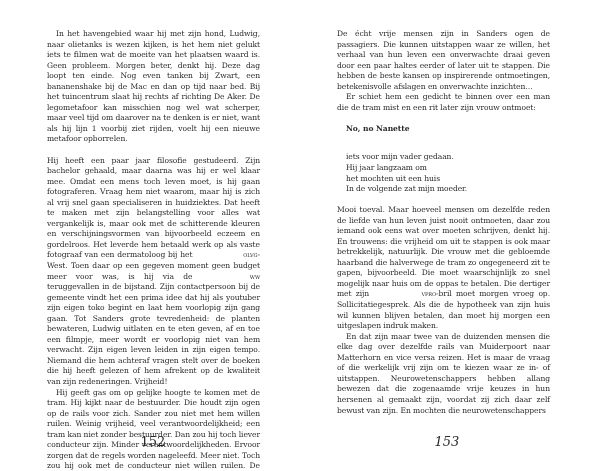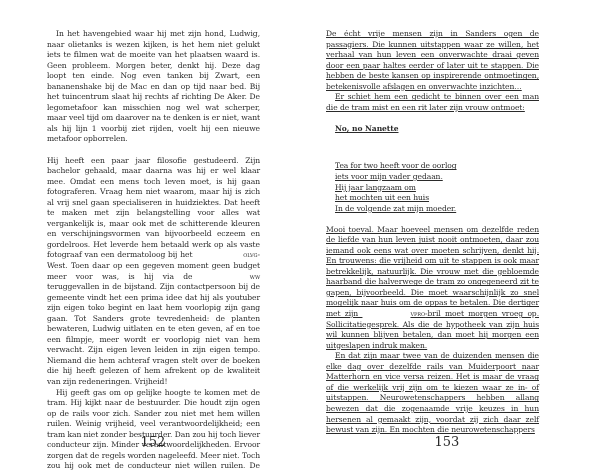--- a/index.html
+++ b/index.html
@@ -23,54 +23,54 @@
     }
     .page-left { left: 0; }
     .page-right { left: 300px; }
     .text-block {
       position: absolute;
       font-size: 7.55px;
       line-height: 10.55px;
       letter-spacing: -0.05px;
     }
     .page-left .text-block { left: 47px; width: 213px; top: 29px; }
-    .page-right .text-block { left: 26px; width: 213px; top: 29px; text-decoration: underline; }
+    .page-right .text-block { left: 37px; width: 213px; top: 29px; }
     p {
       margin: 0;
       text-align: justify;
       hyphens: manual;
     }
     p.indent { text-indent: 9px; }
     .gap { height: 10.5px; }
     .poem {
       margin-left: 9px;
       text-align: left;
     }
     .poem-title {
       font-weight: bold;
-      margin-bottom: 27px;
+      margin-bottom: 18px;
     }
     .poem-line {
       display: block;
       white-space: nowrap;
     }
     .smallcaps {
       font-variant: small-caps;
       text-transform: lowercase;
       margin-left: 48px;
     }
     .page-number {
       position: absolute;
       top: 434px;
       width: 100%;
       text-align: center;
       font-size: 13px;
     }
     .page-left .page-number { left: 3px; }
-    .page-right .page-number { left: -3px; }
+    .page-right .page-number { left: -3px; font-style: italic; }
   </style>
 </head>
 <body>
 
 <div class="page page-left">
   <div class="text-block">
     <p class="indent">In het havengebied waar hij met zijn hond, Ludwig, naar olietanks is wezen kijken, is het hem niet gelukt iets te filmen wat de moeite van het plaatsen waard is. Geen probleem. Morgen beter, denkt hij. Deze dag loopt ten einde. Nog even tanken bij Zwart, een bananenshake bij de Mac en dan op tijd naar bed. Bij het tuincentrum slaat hij rechts af richting De Aker. De legometafoor kan misschien nog wel wat scherper, maar veel tijd om daarover na te denken is er niet, want als hij lijn 1 voorbij ziet rijden, voelt hij een nieuwe metafoor opborrelen.</p>
     <div class="gap"></div>
     <p><span>Hij heeft een paar jaar filosofie gestudeerd. Zijn bachelor gehaald, maar daarna was hij er wel klaar mee. Omdat een mens toch leven moet, is hij gaan fotograferen. Vraag hem niet waarom, maar hij is zich al vrij snel gaan specialiseren in huidziektes. Dat heeft te maken met zijn belangstelling voor alles wat vergankelijk is, maar ook met de schitterende kleuren en verschijningsvormen van bijvoorbeeld eczeem en gordelroos. Het leverde hem betaald werk op als vaste fotograaf van een dermatoloog bij het </span><span class="smallcaps">OLVG</span><span>-West. Toen daar op een gegeven moment geen budget meer voor was, is hij via de </span><span class="smallcaps">WW</span><span> teruggevallen in de bijstand. Zijn contactpersoon bij de gemeente vindt het een prima idee dat hij als youtuber zijn eigen toko begint en laat hem voorlopig zijn gang gaan. Tot Sanders grote tevredenheid: de planten bewateren, Ludwig uitlaten en te eten geven, af en toe een filmpje, meer wordt er voorlopig niet van hem verwacht. Zijn eigen leven leiden in zijn eigen tempo. Niemand die hem achteraf vragen stelt over de boeken die hij heeft gelezen of hem afrekent op de kwaliteit van zijn redeneringen. Vrijheid!</span></p>
     <p class="indent">Hij geeft gas om op gelijke hoogte te komen met de tram. Hij kijkt naar de bestuurder. Die houdt zijn ogen op de rails voor zich. Sander zou niet met hem willen ruilen. Weinig vrijheid, veel verantwoordelijkheid; een tram kan niet zonder bestuurder. Dan zou hij toch liever conducteur zijn. Minder verantwoordelijkheden. Ervoor zorgen dat de regels worden nageleefd. Meer niet. Toch zou hij ook met de conducteur niet willen ruilen. De hele dag in zo'n hokje lijkt hem vrij benauwend.</p>
@@ -78,21 +78,20 @@
   <div class="page-number">152</div>
 </div>
 
 <div class="page page-right">
   <div class="text-block">
     <p>De écht vrije mensen zijn in Sanders ogen de passagiers. Die kunnen uitstappen waar ze willen, het verhaal van hun leven een onverwachte draai geven door een paar haltes eerder of later uit te stappen. Die hebben de beste kansen op inspirerende ontmoetingen, betekenisvolle afslagen en onverwachte inzichten…</p>
     <p class="indent">Er schiet hem een gedicht te binnen over een man die de tram mist en een rit later zijn vrouw ontmoet:</p>
     <div class="gap"></div>
     <div class="poem">
       <div class="poem-title">No, no Nanette</div>
-      <span class="poem-line">Tea for two heeft voor de oorlog</span>
       <span class="poem-line">iets voor mijn vader gedaan.</span>
       <span class="poem-line">Hij jaar langzaam om</span>
       <span class="poem-line">het mochten uit een huis</span>
       <span class="poem-line">In de volgende zat mijn moeder.</span>
     </div>
     <div class="gap"></div>
     <p><span>Mooi toeval. Maar hoeveel mensen om dezelfde reden de liefde van hun leven juist nooit ontmoeten, daar zou iemand ook eens wat over moeten schrijven, denkt hij. En trouwens: die vrijheid om uit te stappen is ook maar betrekkelijk, natuurlijk. Die vrouw met die gebloemde haarband die halverwege de tram zo ongegeneerd zit te gapen, bijvoorbeeld. Die moet waarschijnlijk zo snel mogelijk naar huis om de oppas te betalen. Die dertiger met zijn </span><span class="smallcaps">VPRO</span><span>-bril moet morgen vroeg op. Sollicitatiegesprek. Als die de hypotheek van zijn huis wil kunnen blijven betalen, dan moet hij morgen een uitgeslapen indruk maken.</span></p>
     <p class="indent">En dat zijn maar twee van de duizenden mensen die elke dag over dezelfde rails van Muiderpoort naar Matterhorn en vice versa reizen. Het is maar de vraag of die werkelijk vrij zijn om te kiezen waar ze in- of uitstappen. Neurowetenschappers hebben allang bewezen dat die zogenaamde vrije keuzes in hun hersenen al gemaakt zijn, voordat zij zich daar zelf bewust van zijn. En mochten die neurowetenschappers</p>
   </div>
   <div class="page-number">153</div>

